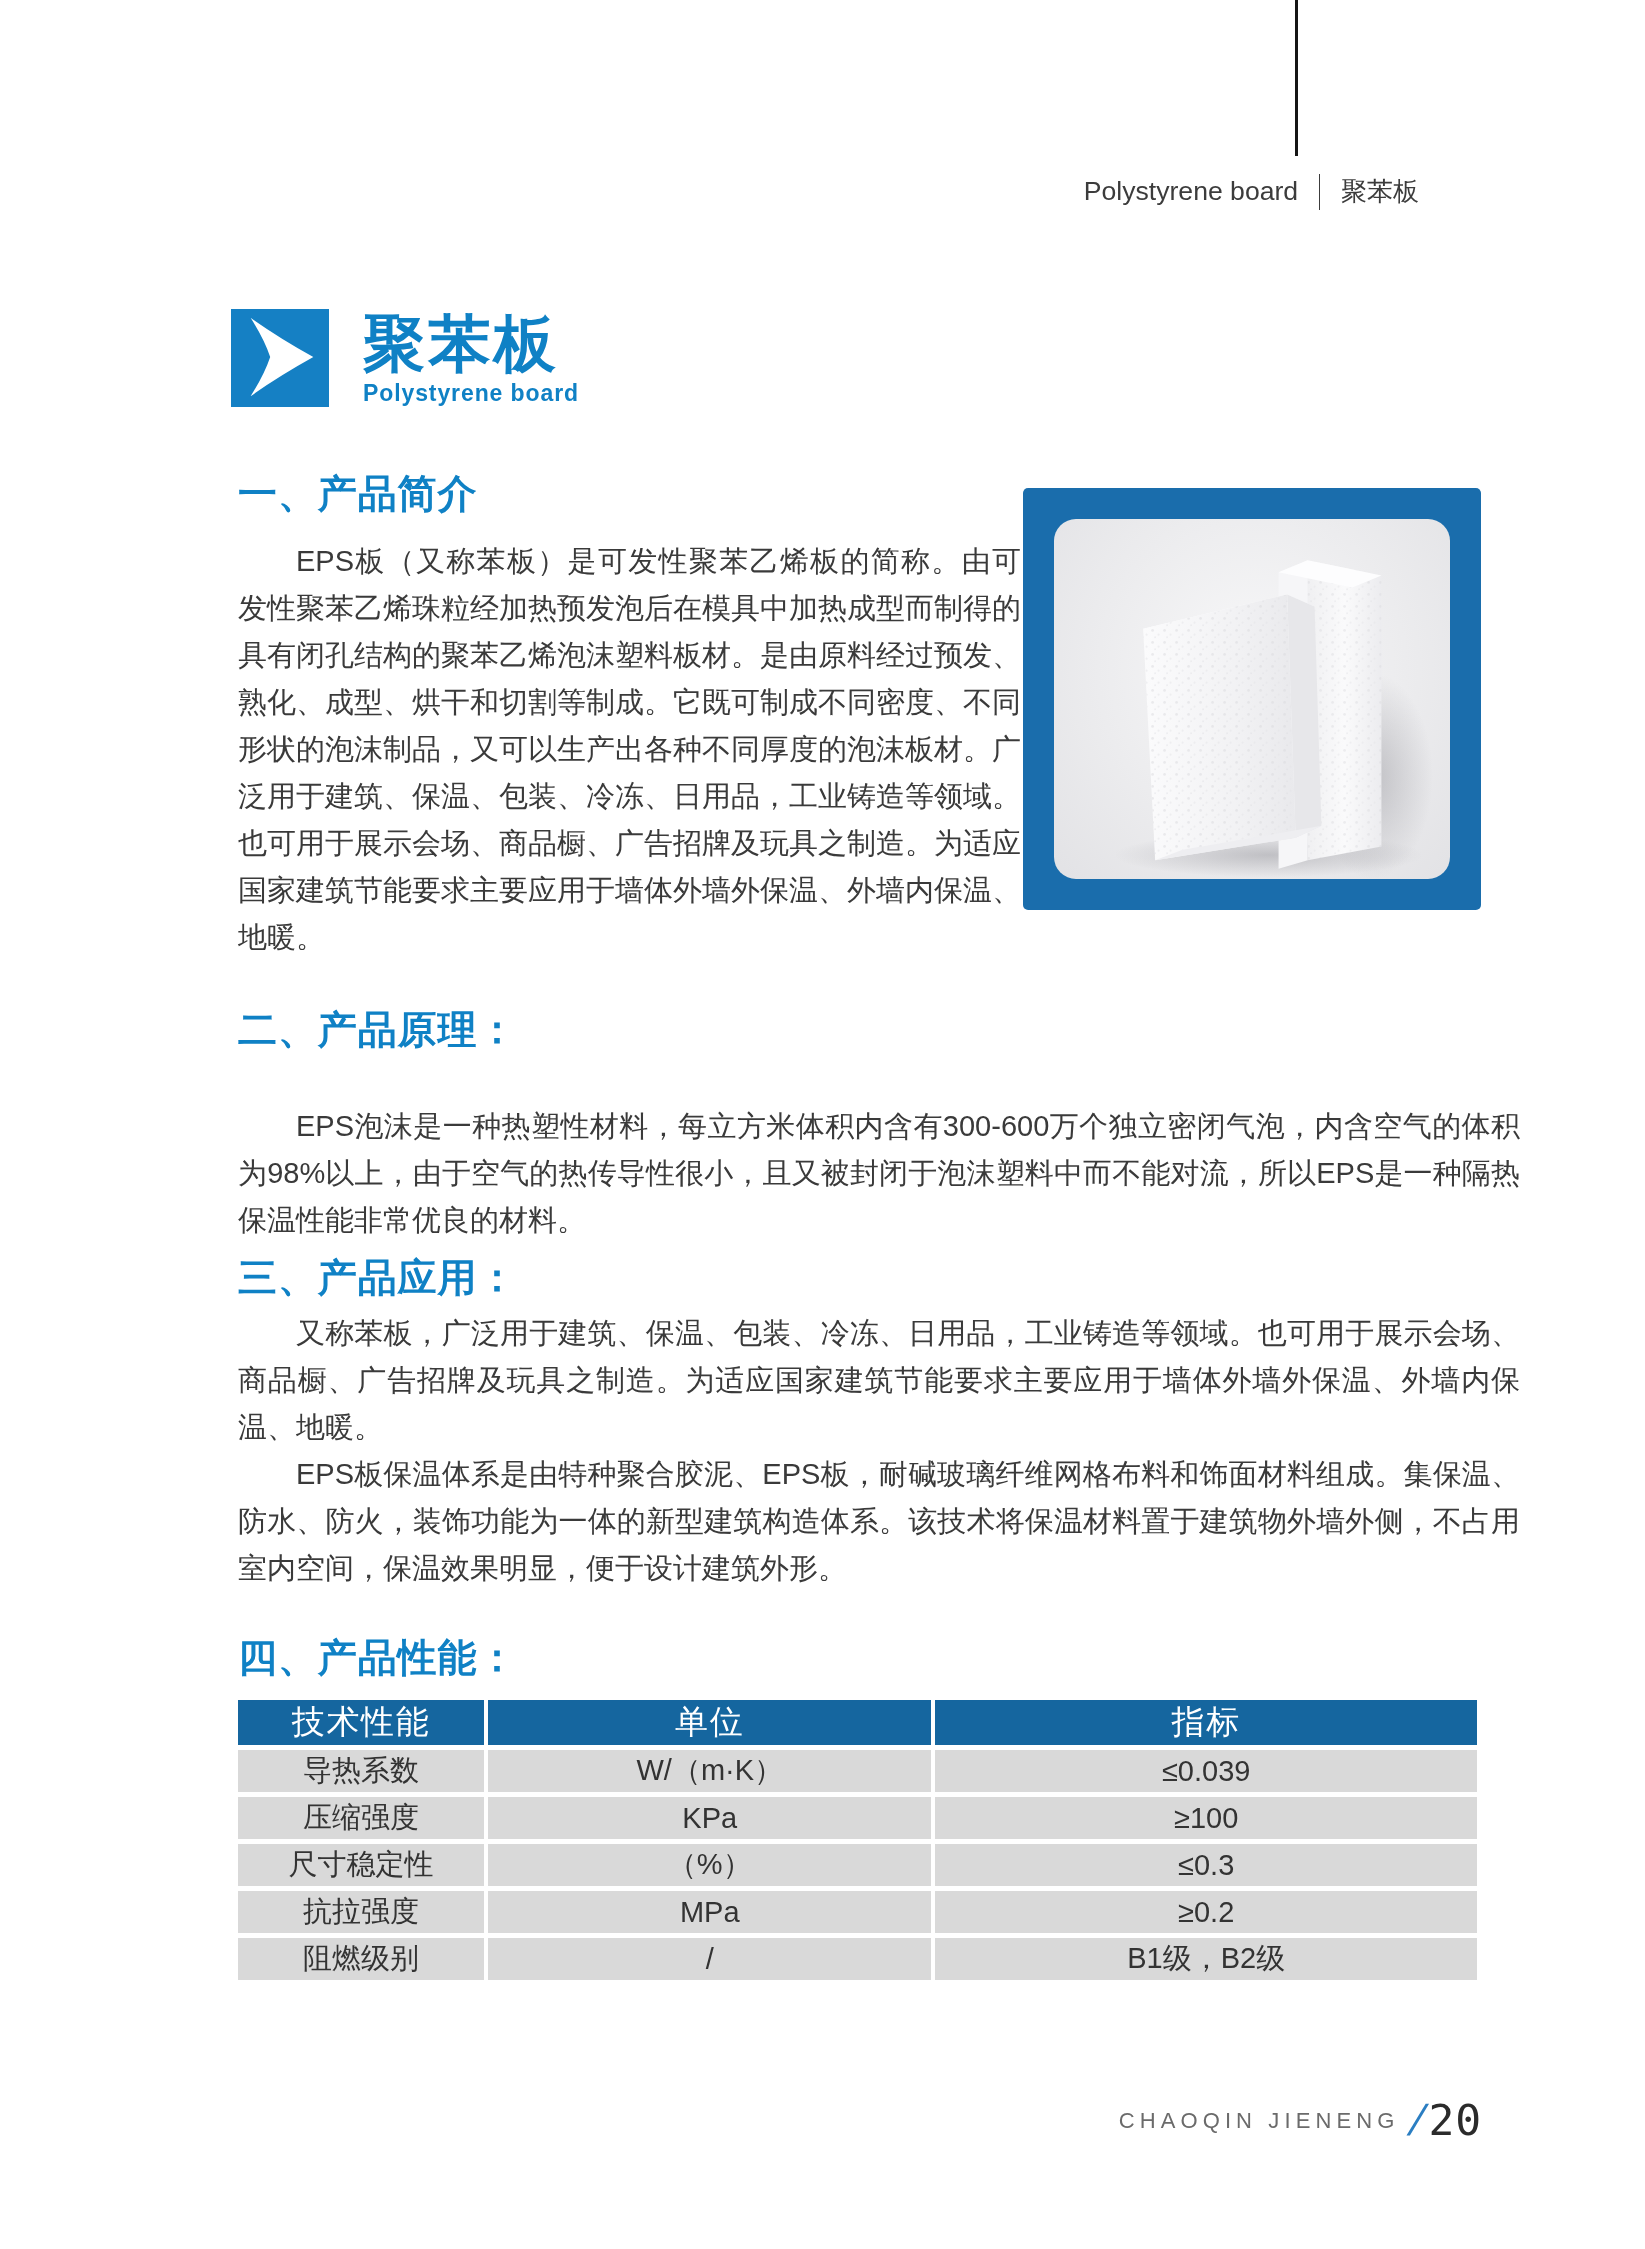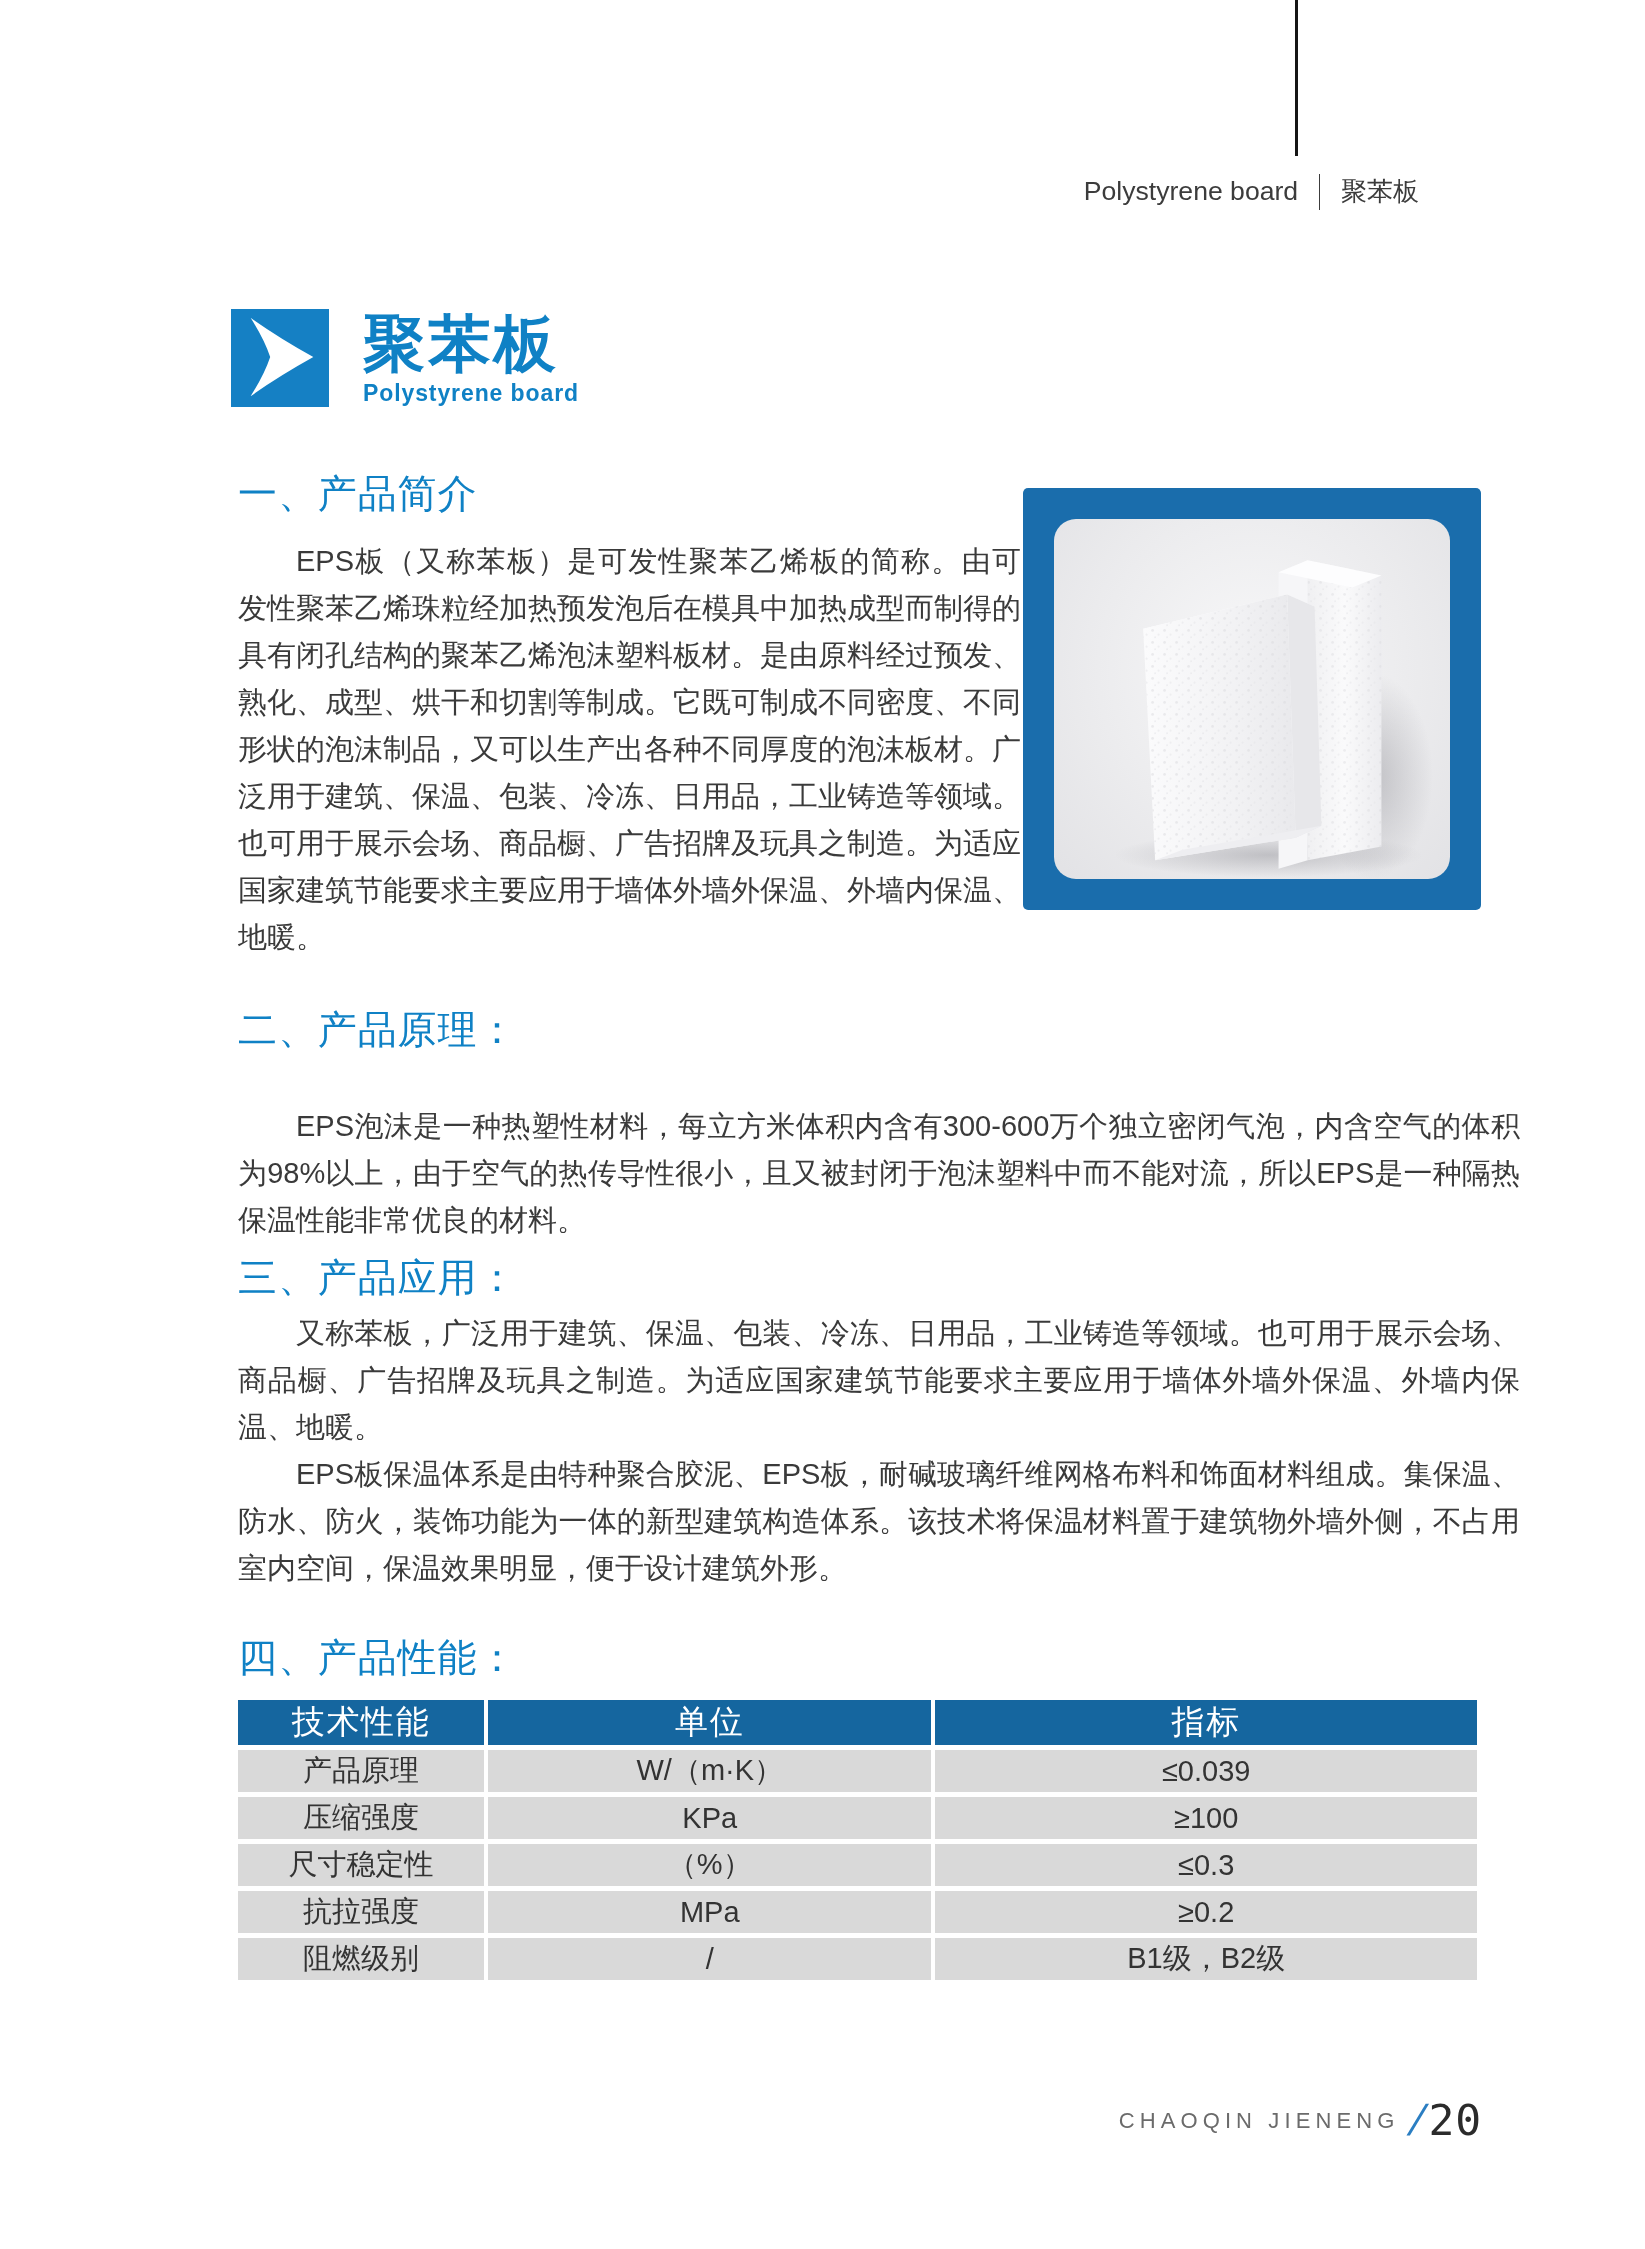--- a/index.html
+++ b/index.html
@@ -28,21 +28,21 @@
   .running-head .cn{font-size:26px;color:#3c3c3c;margin-right:55px;}
 
   
   .logo{position:absolute;left:231px;top:309px;display:flex;align-items:flex-start;}
   .logo-square{width:98px;height:98px;background:var(--logo-blue);display:flex;align-items:center;justify-content:center;}
   .logo-text{margin-left:34px;}
   .logo-title{font-size:62px;line-height:69px;font-weight:bold;color:var(--brand-blue);letter-spacing:3.4px;font-family:"Liberation Sans","DejaVu Sans",sans-serif;}
   .logo-subtitle{font-size:23px;font-weight:bold;color:var(--brand-blue);letter-spacing:0.9px;margin-top:1.7px;}
 
   
-  .sec-heading{position:absolute;left:238px;font-size:39px;font-weight:normal;color:var(--brand-blue);
+  .sec-heading{position:absolute;left:238px;font-size:39px;font-weight:bold;color:var(--brand-blue);
     font-family:"Liberation Serif","DejaVu Serif",serif;letter-spacing:0.9px;}
   #h1{top:467px;}
   #h2{top:1003px;}
   #h3{top:1251px;}
   #h4{top:1631px;}
 
   
   .para{position:absolute;left:238px;font-size:29px;line-height:47px;color:var(--body-text);
     text-align:justify;}
   .para p{text-indent:2em;}
@@ -169,21 +169,21 @@
     </colgroup>
     <thead>
       <tr>
         <th>技术性能</th>
         <th>单位</th>
         <th>指标</th>
       </tr>
     </thead>
     <tbody>
       <tr>
-        <td>产品原理</td>
+        <td>导热系数</td>
         <td>W/（m·K）</td>
         <td>≤0.039</td>
       </tr>
       <tr>
         <td>压缩强度</td>
         <td>KPa</td>
         <td>≥100</td>
       </tr>
       <tr>
         <td>尺寸稳定性</td>

